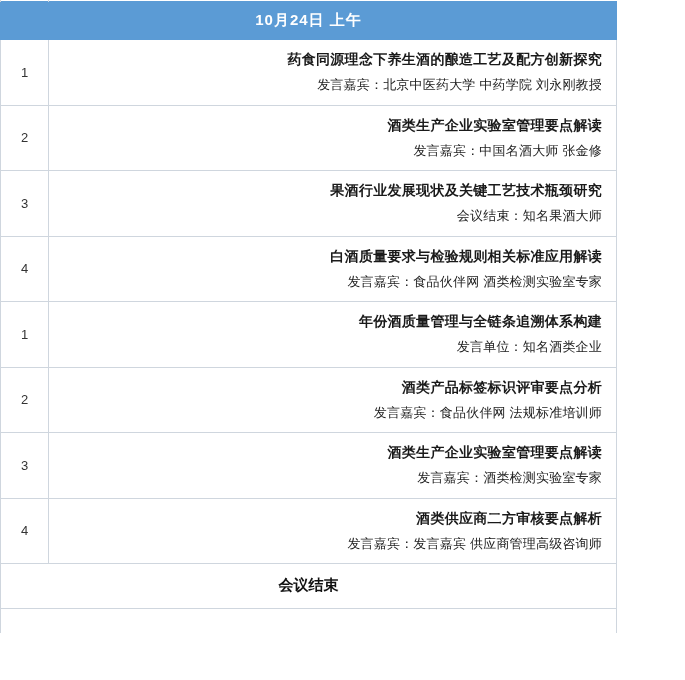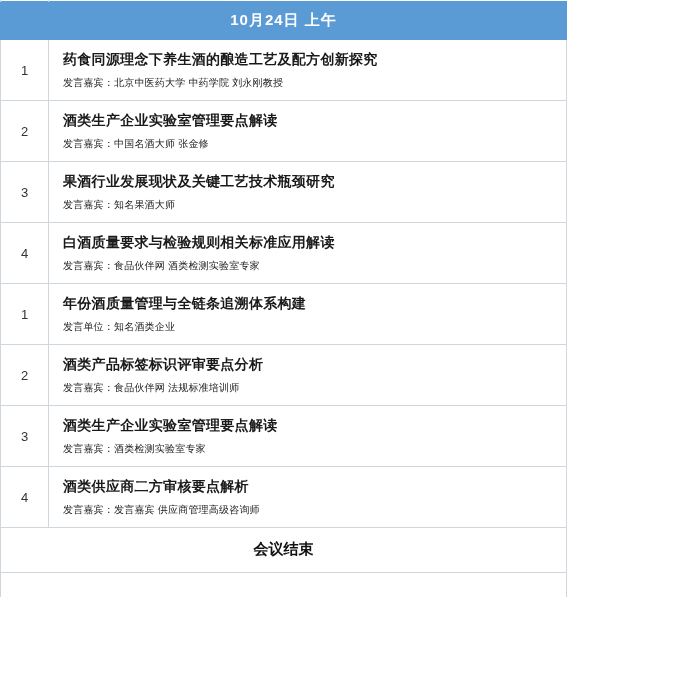--- a/index.html
+++ b/index.html
@@ -8,31 +8,32 @@
     background: #ffffff;
   }
   body {
     width: 685px;
     height: 680px;
     font-family: "Liberation Sans", "DejaVu Sans", sans-serif;
     color: #1a1a1a;
     overflow: hidden;
   }
   .agenda {
-    width: 567px;
+    width: 617px;
     box-sizing: border-box;
     border-collapse: collapse;
   }
   table.agenda {
     table-layout: fixed;
   }
   td {
     border: 1px solid #cfd6de;
     vertical-align: middle;
     padding: 0;
+    text-align: right;
   }
   
   .col-index {
     width: 48px;
     text-align: center;
     font-size: 13px;
     color: #333;
     background: #ffffff;
   }
   .col-body {
@@ -51,21 +52,21 @@
   }
   .topic {
     font-size: 14px;
     font-weight: bold;
     color: #1a1a1a;
     line-height: 1.5;
     margin-bottom: 5px;
     letter-spacing: 0.3px;
   }
   .speaker {
-    font-size: 10px;
+    font-size: 13px;
     color: #222;
     line-height: 1.5;
     letter-spacing: 0.2px;
   }
   .footer-row td {
     text-align: center;
     font-size: 15px;
     font-weight: bold;
     color: #111;
     padding: 12px 0 13px 0;
@@ -122,21 +123,21 @@
       <td class="col-body">
         <div class="topic">酒类生产企业实验室管理要点解读</div>
         <div class="speaker">发言嘉宾：中国名酒大师  张金修</div>
       </td>
     </tr>
 
     <tr>
       <td class="col-index">3</td>
       <td class="col-body">
         <div class="topic">果酒行业发展现状及关键工艺技术瓶颈研究</div>
-        <div class="speaker">发言嘉宾：知名果酒大师</div>
+        <div class="speaker">会议结束：知名果酒大师</div>
       </td>
     </tr>
 
     <tr>
       <td class="col-index">4</td>
       <td class="col-body">
         <div class="topic">白酒质量要求与检验规则相关标准应用解读</div>
         <div class="speaker">发言嘉宾：食品伙伴网  酒类检测实验室专家</div>
       </td>
     </tr>

